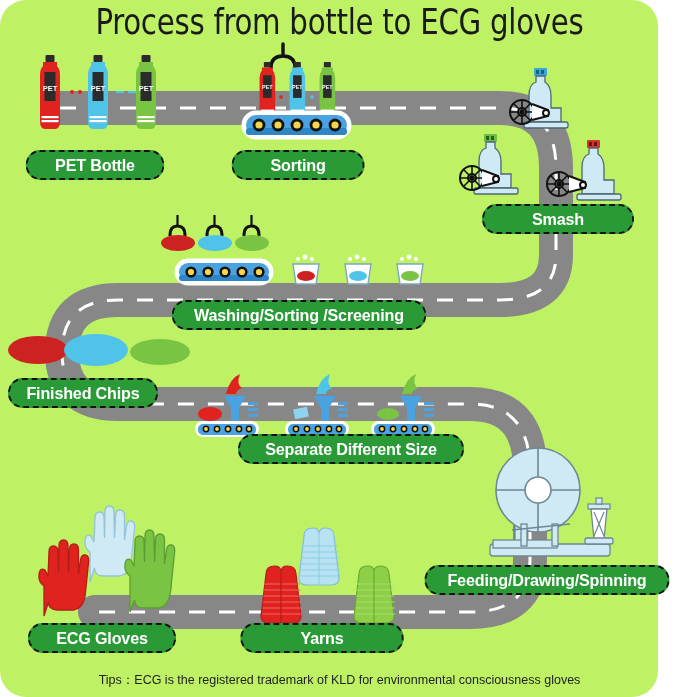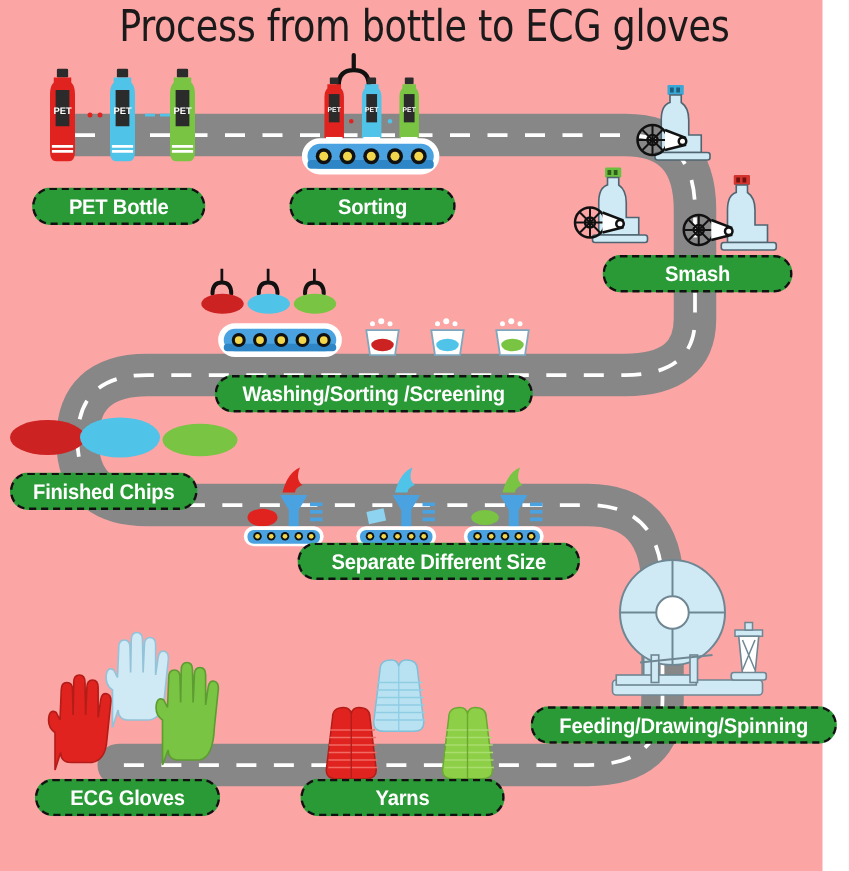--- a/index.html
+++ b/index.html
@@ -1,18 +1,18 @@
 <!DOCTYPE html>
 <html><head>
 <meta charset="utf-8">
 <style>
   html,body{margin:0;padding:0;background:#ffffff;}
   body{width:679px;height:697px;overflow:hidden;
        font-family:"Liberation Sans","DejaVu Sans",sans-serif;}
-  #stage{position:relative;width:658px;height:697px;background:#fca5a5;}
+  #stage{position:relative;width:658px;height:697px;background:#bef264;border-radius:26px;}
   svg#scene{position:absolute;left:0;top:0;width:679px;height:697px;display:block;}
 
   .title{
     position:absolute;left:0;top:0;width:679px;height:44px;
     display:flex;align-items:center;justify-content:center;
     font-family:"DejaVu Sans Condensed","Liberation Sans",sans-serif;
     font-size:35px;font-weight:400;color:#1a1a1a;letter-spacing:-0.3px;
     transform:scaleX(0.93);transform-origin:center;
     white-space:nowrap;
   }
@@ -386,13 +386,14 @@
   <div class="pill" style="left:4px;top:378px;width:158px;height:30px;font-size:17px;">Finished Chips</div>
 
   <div class="pill" style="left:232px;top:434px;width:238px;height:30px;font-size:17px;">Separate Different Size</div>
 
   <div class="pill" style="left:418px;top:565px;width:258px;height:30px;font-size:17px;">Feeding/Drawing/Spinning</div>
 
   <div class="pill" style="left:24px;top:623px;width:156px;height:30px;font-size:17px;">ECG Gloves</div>
 
   <div class="pill" style="left:236px;top:623px;width:172px;height:30px;font-size:17px;">Yarns</div>
 
+  <div class="footer">Tips：ECG  is the registered trademark of KLD for environmental consciousness gloves</div>
 </div>
 
 </body></html>

